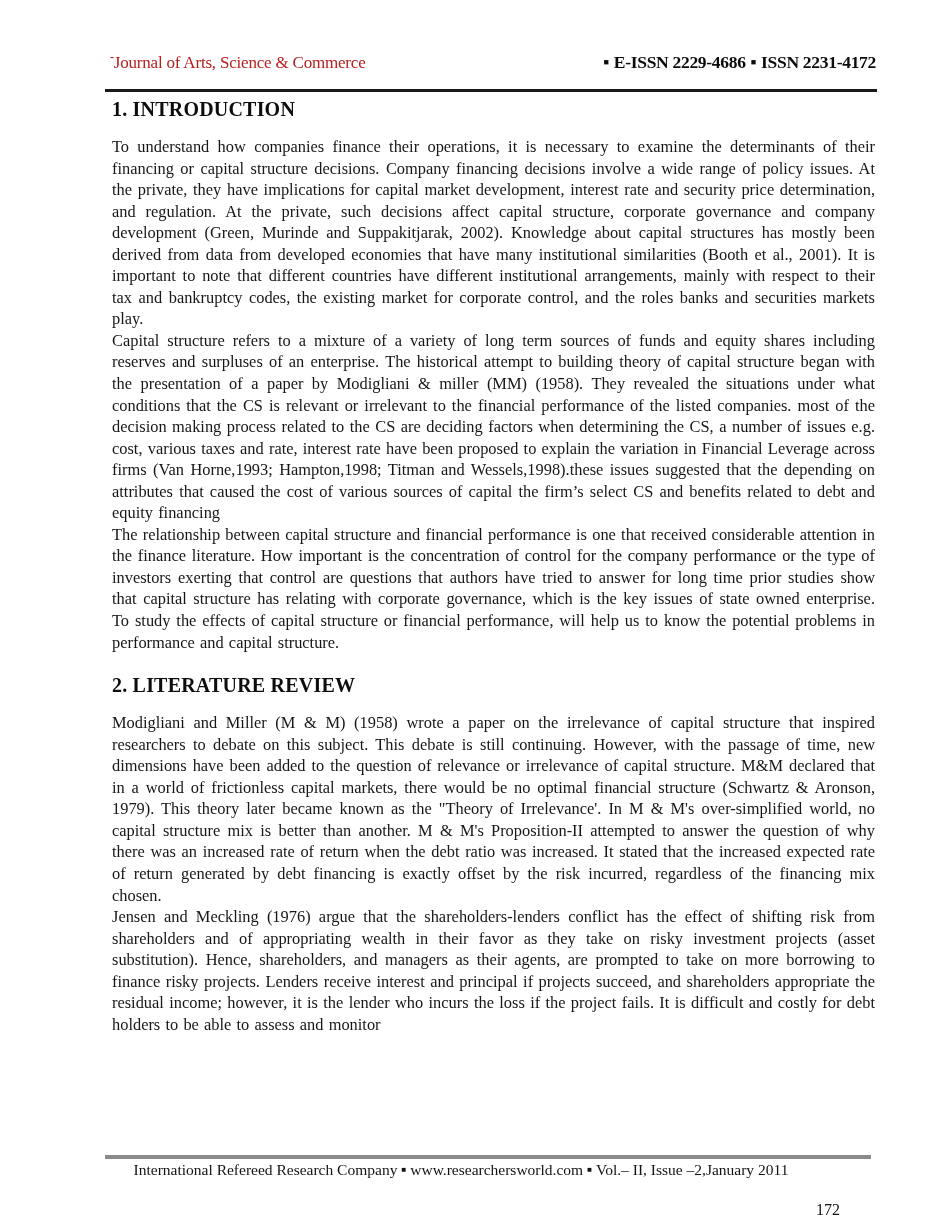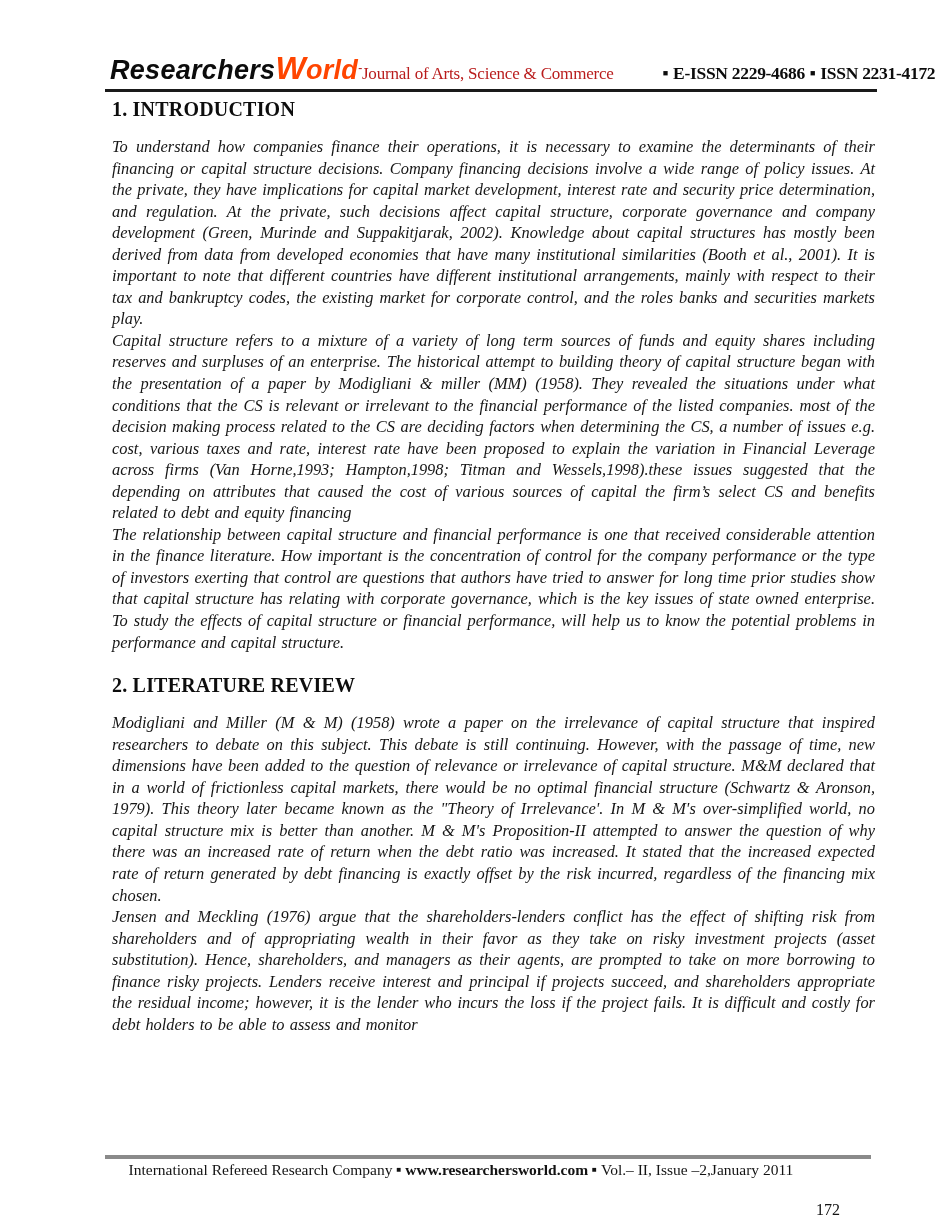--- a/index.html
+++ b/index.html
@@ -96,21 +96,20 @@
   .content h2.second {
     margin: 20px 0 15px 0;
   }
   .content p {
     margin: 0;
     font-size: 16.4px;
     line-height: 21.55px;
     text-align: justify;
     word-spacing: 1.1px;
     color: #161616;
-    font-style: italic;
   }
 
   
   .footer-rule {
     position: absolute;
     left: 105px;
     top: 1155px;
     width: 766px;
     height: 4px;
     background: #8a8a8a;
@@ -124,39 +123,38 @@
     font-size: 15.5px;
     white-space: nowrap;
     color: #131313;
   }
   .footer-text .bullet {
     font-size: 8px;
     vertical-align: 3px;
     margin: 0 4px;
   }
   .footer-site {
-    font-weight: bold;
+    font-weight: normal;
   }
   .page-num {
     position: absolute;
     left: 816px;
     top: 1163px;
     font-size: 16px;
     color: #131313;
     margin-top: 38px;
   }
 </style>
 </head>
 <body>
 
 <div class="page">
 
   <div class="header">
     <div class="header-row">
-      <span class="logo"><span class="logo-r">Researchers</span><span class="logo-w">World</span></span>
       <span class="tagline-wrap"><span class="sup-dash">-</span><span>Journal of Arts, Science &amp; Commerce</span></span>
       <span class="issn-wrap"><span class="bullet">■</span><span>E-ISSN 2229-4686</span><span class="bullet">■</span><span>ISSN 2231-4172</span></span>
     </div>
   </div>
   <div class="header-rule"></div>
 
   <div class="content">
     <section>
       <h2>1. INTRODUCTION</h2>
       <p>To understand how companies finance their operations, it is necessary to examine the determinants of their financing or capital structure decisions. Company financing decisions involve a wide range of policy issues. At the private, they have implications for capital market development, interest rate and security price determination, and regulation. At the private, such decisions affect capital structure, corporate governance and company development (Green, Murinde and Suppakitjarak, 2002). Knowledge about capital structures has mostly been derived from data from developed economies that have many institutional similarities (Booth et al., 2001). It is important to note that different countries have different institutional arrangements, mainly with respect to their tax and bankruptcy codes, the existing market for corporate control, and the roles banks and securities markets play.</p>

